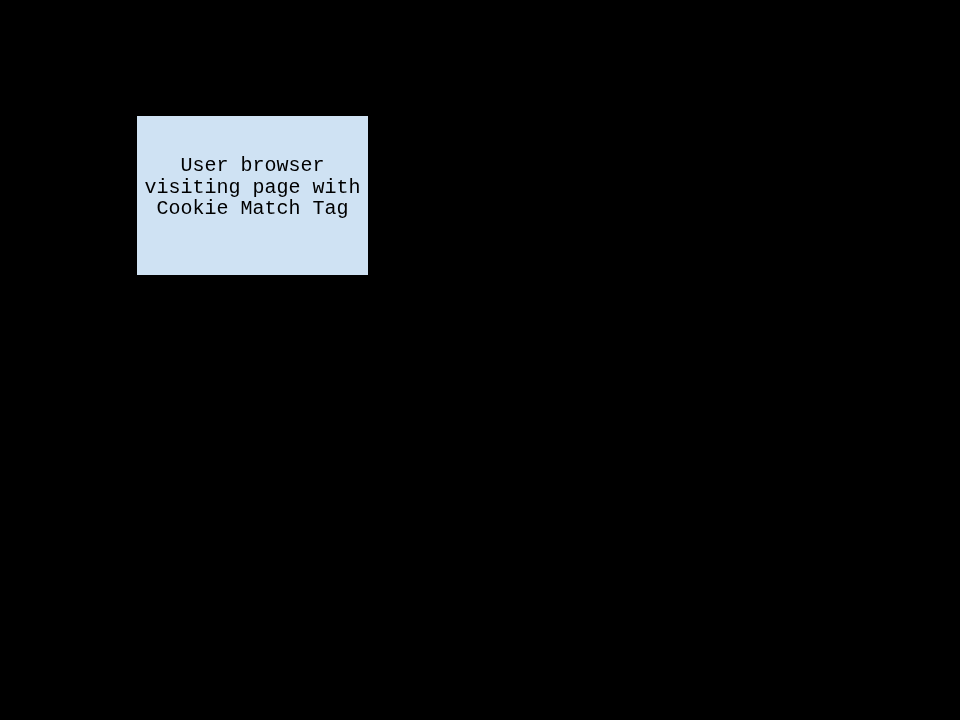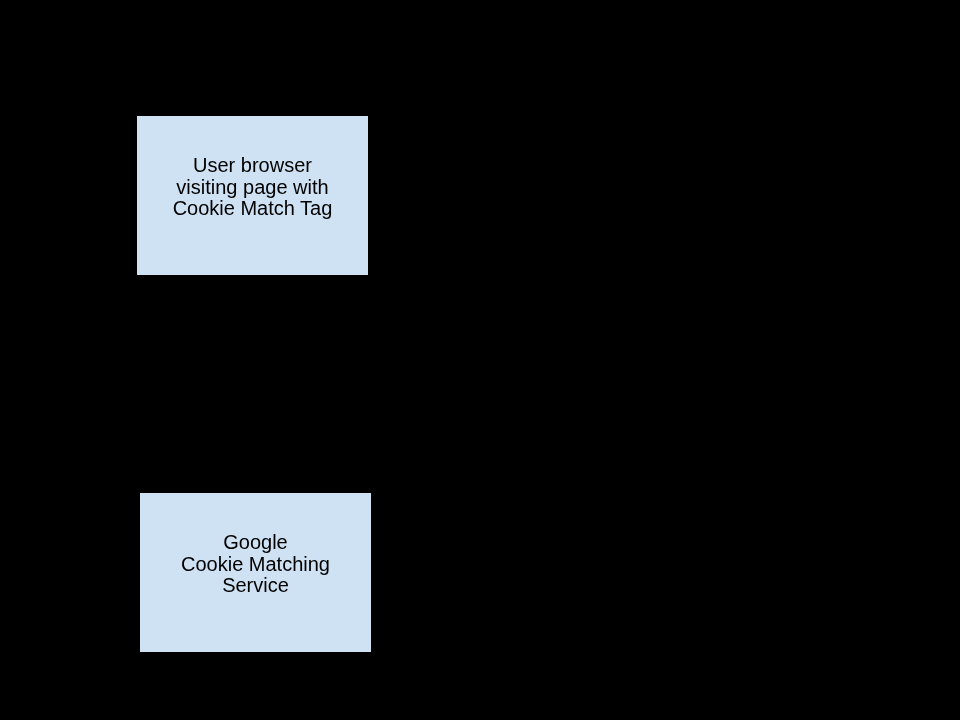--- a/index.html
+++ b/index.html
@@ -6,21 +6,21 @@
     margin: 0;
     padding: 0;
     background: #000;
   }
   .canvas {
     position: relative;
     width: 960px;
     height: 720px;
     background: var(--background-color, #000000);
     overflow: hidden;
-    font-family: Liberation Sans, sans-serif;
+    font-family: Liberation Mono, monospace;
     border-radius: 23px;
   }
   .node {
     position: absolute;
     background: var(--box-fill-color, #cfe2f3);
     border: 1px solid var(--box-border-color, #000000);
     box-sizing: border-box;
     display: flex;
     align-items: center;
     justify-content: center;
@@ -58,19 +58,14 @@
 
 <div class="canvas">
 
   <div class="node node-user-browser">
     <span class="node-label">User browser
 visiting page with
 Cookie Match Tag</span>
   </div>
 
 
-  <div class="node node-google-cms">
-    <span class="node-label">Google
-Cookie Matching
-Service</span>
-  </div>
 
 </div>
 
 </body></html>

